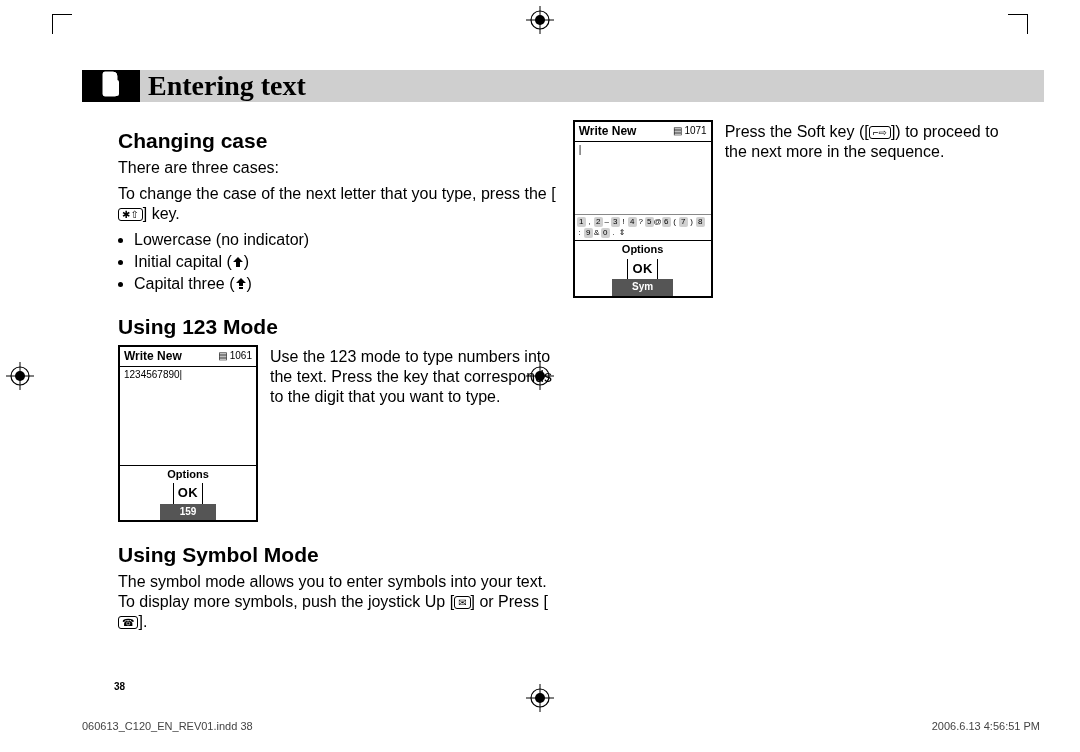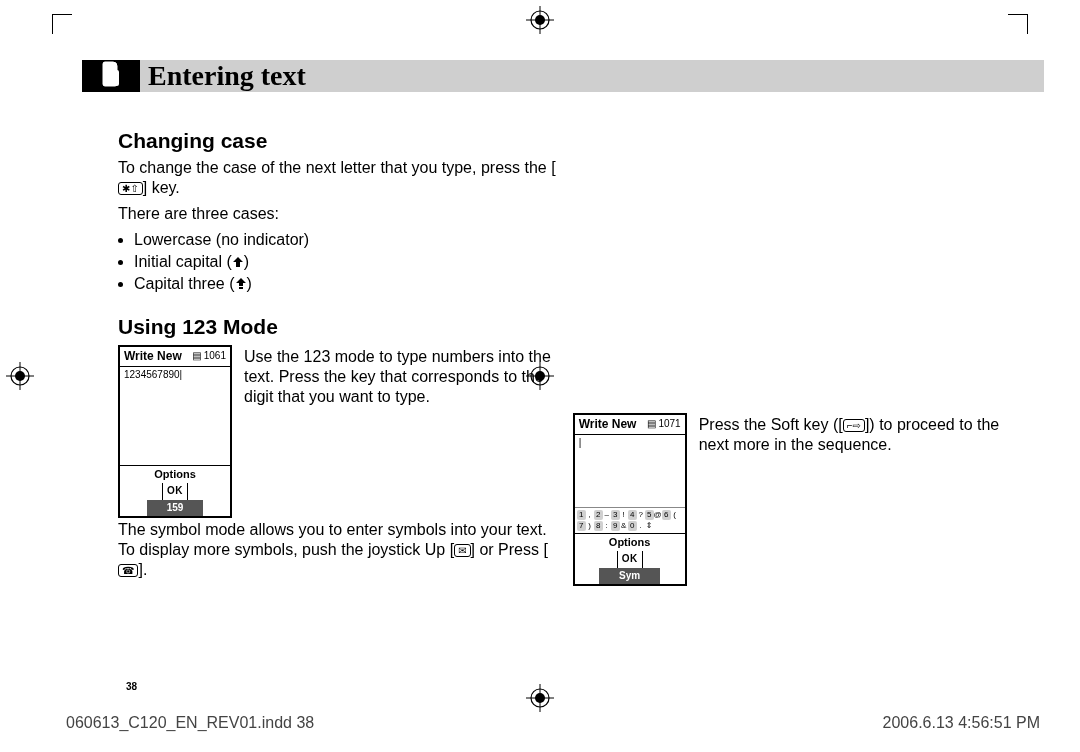--- a/index.html
+++ b/index.html
@@ -29,21 +29,21 @@
   .reg-bottom { bottom: 40px; }
   .reg-left { left: 6px; top: calc(50% - 14px); }
   .reg-right { right: 6px; top: calc(50% - 14px); }
   .page {
     position: absolute;
     left: 82px; right: 36px; top: 50px; bottom: 60px;
   }
   .header-band {
     height: 52px;
     display: flex;
-    align-items: center;
+    align-items: flex-end;
   }
   .header-black {
     background: #000;
     width: 58px;
     display: flex;
     align-items: center;
     justify-content: center;
   }
   .header-grey {
     background: #cfcfcf;
@@ -56,31 +56,30 @@
     font-family: Georgia, "Times New Roman", serif;
     font-weight: bold;
     font-size: 28px;
     color: #000;
   }
   .header-icon svg { width: 24px; height: 28px; fill: #fff; }
   .content {
     padding: 18px 8px 0 36px;
     display: flex;
     gap: 14px;
-    align-items: flex-end;
   }
   .col { width: 48%; font-size: 16px; line-height: 1.25; }
   h2.section { font-size: 21px; font-weight: bold; margin: 8px 0 4px 0; }
   p { margin: 2px 0 6px 0; }
   ul { margin: 2px 0; padding-left: 16px; }
   li { margin: 2px 0; }
   .row-with-screen { display: flex; gap: 12px; align-items: flex-start; }
   .phone-screen {
     border: 2px solid #000;
-    width: 114px;
+    width: 140px;
     font-size: 11px;
     background: #fff;
     flex-shrink: 0;
   }
   .ps-header {
     border-bottom: 1px solid #000;
     display: flex;
     justify-content: space-between;
     align-items: center;
     padding: 2px 4px;
@@ -115,35 +114,35 @@
   .ps-symrow .glyph { background: none; width: 6px; }
   .ps-footer {
     border-top: 1px solid #000;
     display: flex;
     align-items: center;
     font-weight: bold;
     font-size: 11px;
     flex-direction: column;
   }
   .ps-footer .opt { flex:1; padding: 2px 3px; }
-  .ps-footer .ok { border:1px solid #000; border-top:none; border-bottom:none; padding: 2px 4px; font-size:10px; letter-spacing:0.5px; }
+  .ps-footer .ok { border:1px solid #000; border-top:none; border-bottom:none; padding: 2px 4px; font-size:13px; letter-spacing:0.5px; }
   .ps-footer .mode { background:#555; color:#fff; padding:2px 20px; font-weight:bold; font-size:10px; }
   .page-number {
     position: absolute;
-    left: 44px;
+    left: 32px;
     bottom: 0;
     font-size: 10px;
     font-weight: bold;
   }
   .footer-info {
     position: absolute;
-    left: 66px; right: 40px; bottom: 20px;
+    left: 82px; right: 40px; bottom: 20px;
     display: flex;
     justify-content: space-between;
-    font-size: 16px;
+    font-size: 11px;
     color: #444;
   }
   .arrow-up { display:inline-block; }
   .arrow-up svg { width:12px; height:12px; vertical-align:-1px; }
   .key-icon { display:inline-block; border:1px solid #000; border-radius:3px; font-size:10px; padding:0 3px; line-height:11px; vertical-align:1px; }
 </style>
 </head>
 <body>
 
 <div class="crop-top-left"></div>
@@ -195,24 +194,24 @@
     </div>
     <div class="header-grey">
       <span class="page-title">Entering text</span>
     </div>
   </div>
 
   <div class="content">
 
     <div class="col">
       <h2 class="section">Changing case</h2>
+      <p>There are three cases:</p>
       <p>
         <span>To change the case of the next letter that you type, press the [</span><span class="key-icon">✱⇧</span><span>] key.</span>
       </p>
-      <p>There are three cases:</p>
       <ul>
         <li>Lowercase (no indicator)</li>
         <li>
           <span>Initial capital (</span><span class="arrow-up"><svg viewBox="0 0 12 12">
                 <path d="M6 1l5 5H8v5H4V6H1z" fill="#000"></path>
               </svg></span><span>)</span>
         </li>
         <li>
           <span>Capital three (</span><span class="arrow-up"><svg viewBox="0 0 12 12">
                 <path d="M6 0l5 5H8v3H4V5H1z" fill="#000"></path>
@@ -234,20 +233,21 @@
           <div class="ps-body tall">1234567890|</div>
           <div class="ps-footer">
             <span class="opt">Options</span>
             <span class="ok">OK</span>
             <span class="mode">159</span>
           </div>
         </div>
         <p>Use the 123 mode to type numbers into the text. Press the key that corresponds to the digit that you want to type.</p>
       </div>
 
+      <h2 class="section" style="margin-top:20px">Using Symbol Mode</h2>
       <p>
         <span>The symbol mode allows you to enter symbols into your text. To display more symbols, push the joystick Up [</span><span class="key-icon">✉</span><span>] or Press [</span><span class="key-icon">☎</span><span>].</span>
       </p>
     </div>
 
     <div class="col">
       <div class="row-with-screen">
         <div class="phone-screen">
           <div class="ps-header">
             <span>Write New</span>

